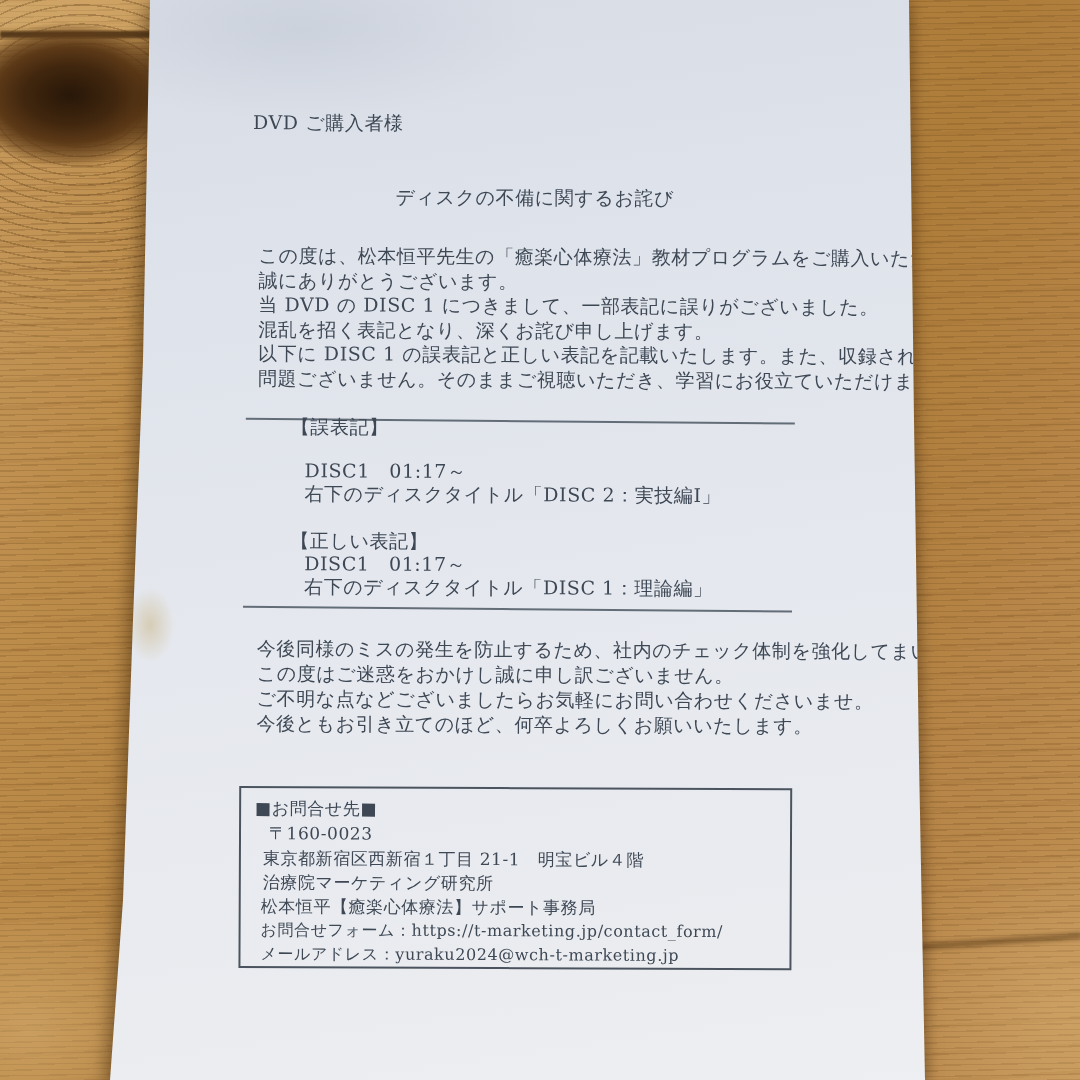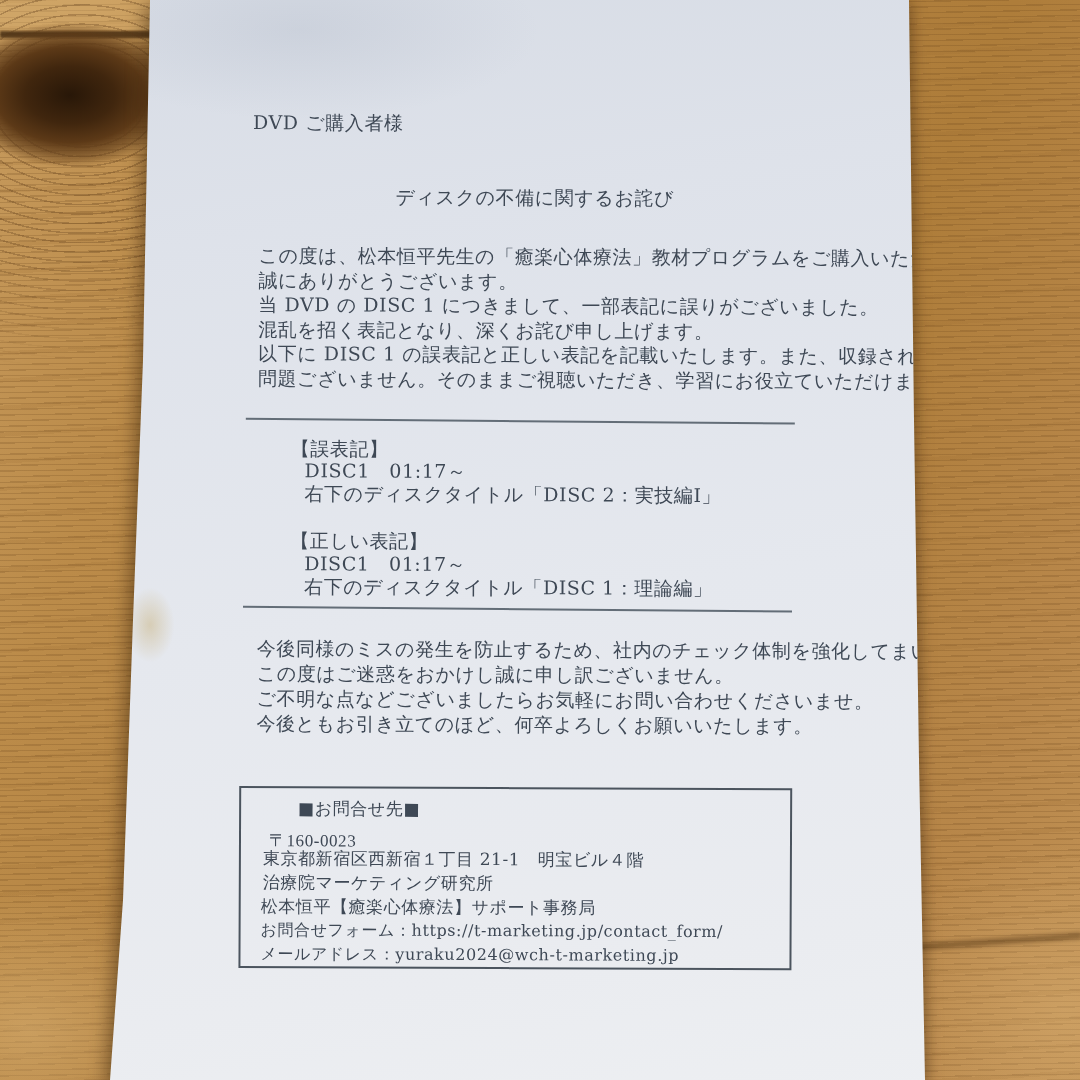--- a/index.html
+++ b/index.html
@@ -51,33 +51,33 @@
     transform:rotate(0.25deg);transform-origin:250px 150px;
   }
   .letter .abs{position:absolute;white-space:nowrap;}
   .recipient{left:253px;top:110px;}
   .title{left:250px;top:184px;width:570px;text-align:center;}
   .intro{left:259px;top:243px;line-height:24.6px;}
   .closing{left:259px;top:636px;line-height:24.9px;}
   .rule{position:absolute;height:2px;background:#636d77;}
   .rule-1{left:247px;top:419px;width:549px;transform:rotate(0.25deg);}
   .rule-2{left:245px;top:607px;width:549px;transform:rotate(0.25deg);}
-  .err-h{left:292px;top:436px;}
+  .err-h{left:292px;top:414px;}
   .err-l1{left:306px;top:458px;}
   .err-l2{left:306px;top:481px;}
   .ok-h{left:292px;top:528px;font-family:Liberation Serif, serif;}
   .ok-l1{left:306px;top:551px;}
   .ok-l2{left:306px;top:574px;}
   .contact-box{
     left:242px;top:786px;width:549px;height:178px;
     border:2px solid #4b545e;font-size:17px;
   }
   .contact-box .abs{position:absolute;white-space:nowrap;}
-  .c-head{left:14px;top:9px;margin-left:43px;}
-  .c-postal{left:28px;top:41px;font-family:Liberation Serif, serif;}
+  .c-head{left:14px;top:9px;}
+  .c-postal{left:28px;top:34px;}
   .c-address{left:22px;top:59px;}
   .c-company{left:22px;top:83px;}
   .c-office{left:20px;top:107px;}
   .c-form{left:20px;top:132px;font-size:16px;}
   .c-email{left:20px;top:156px;font-size:16px;}
 </style>
 </head>
 <body>
 
 <div class="wood">

